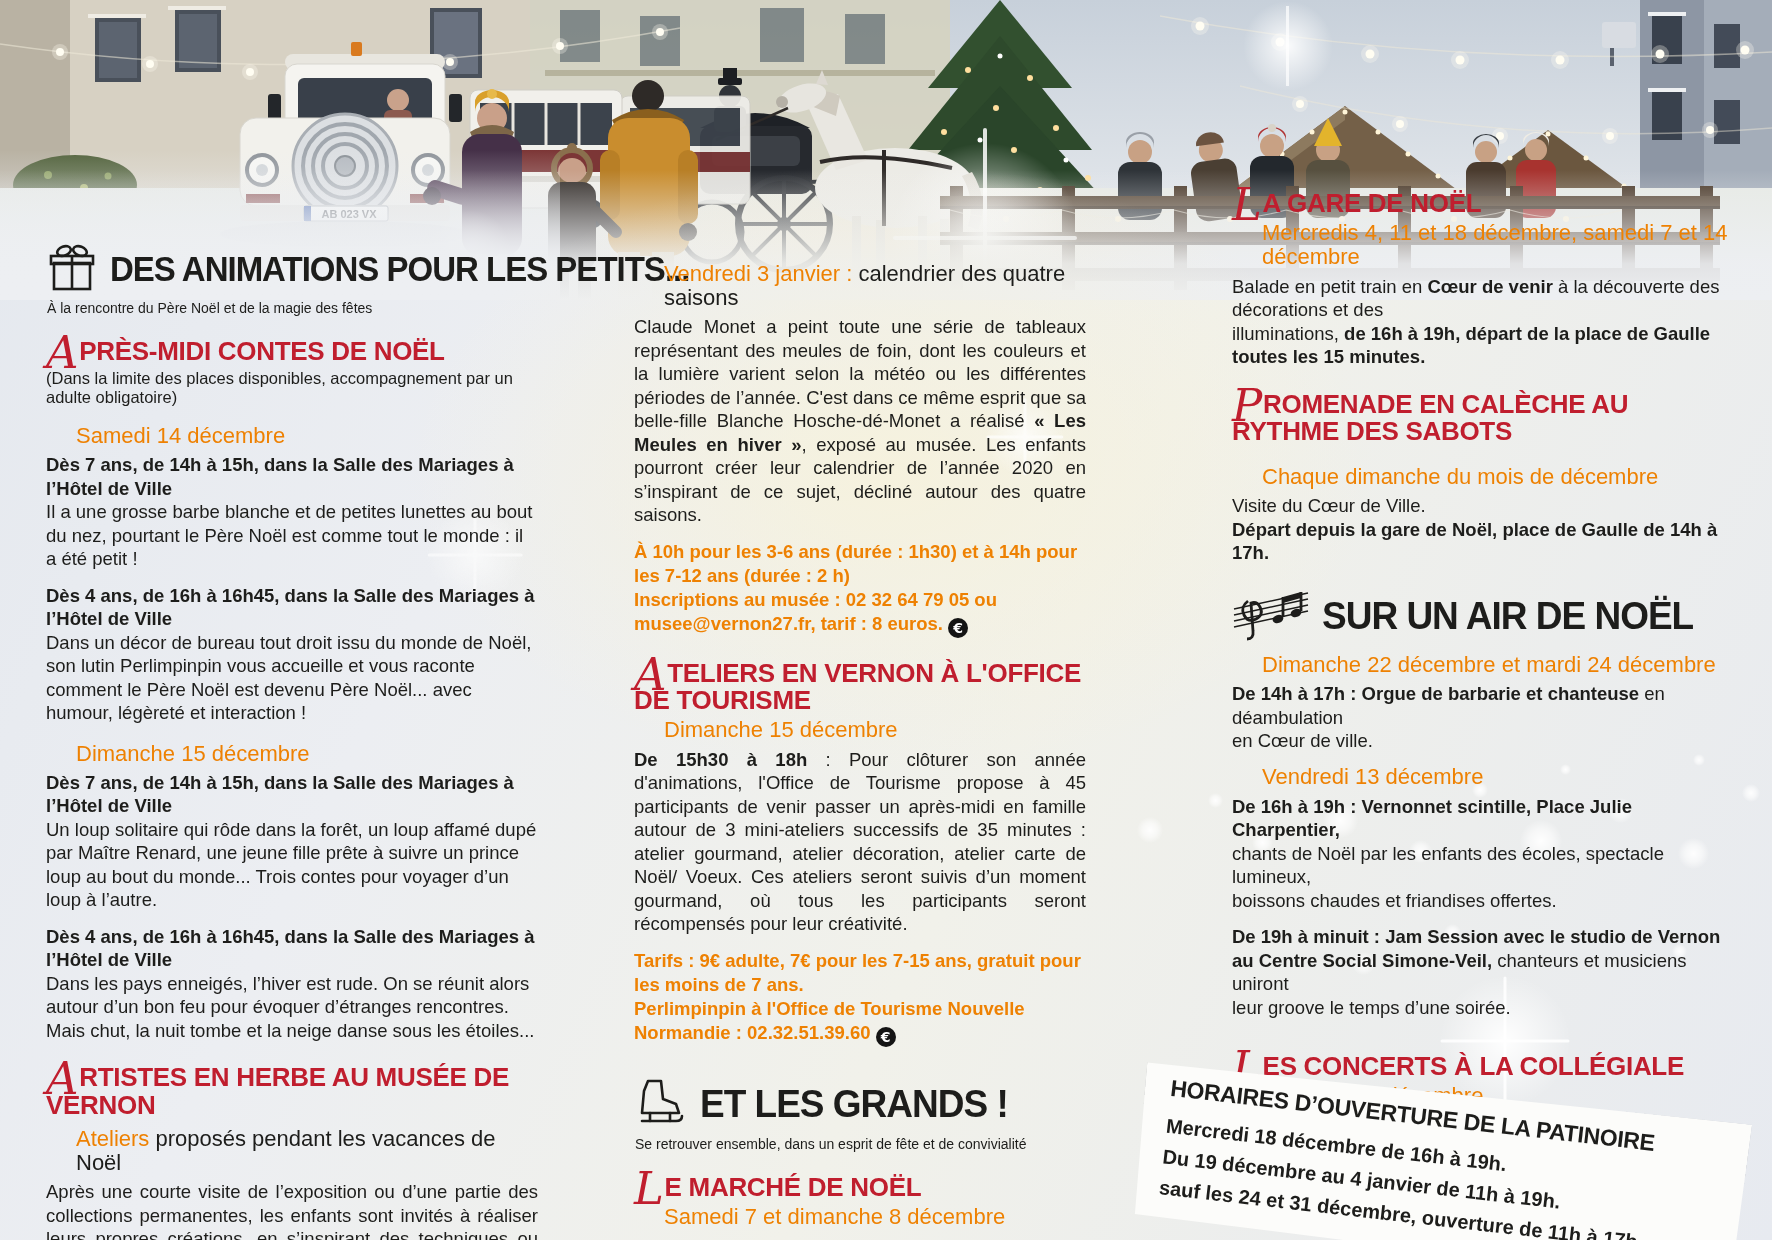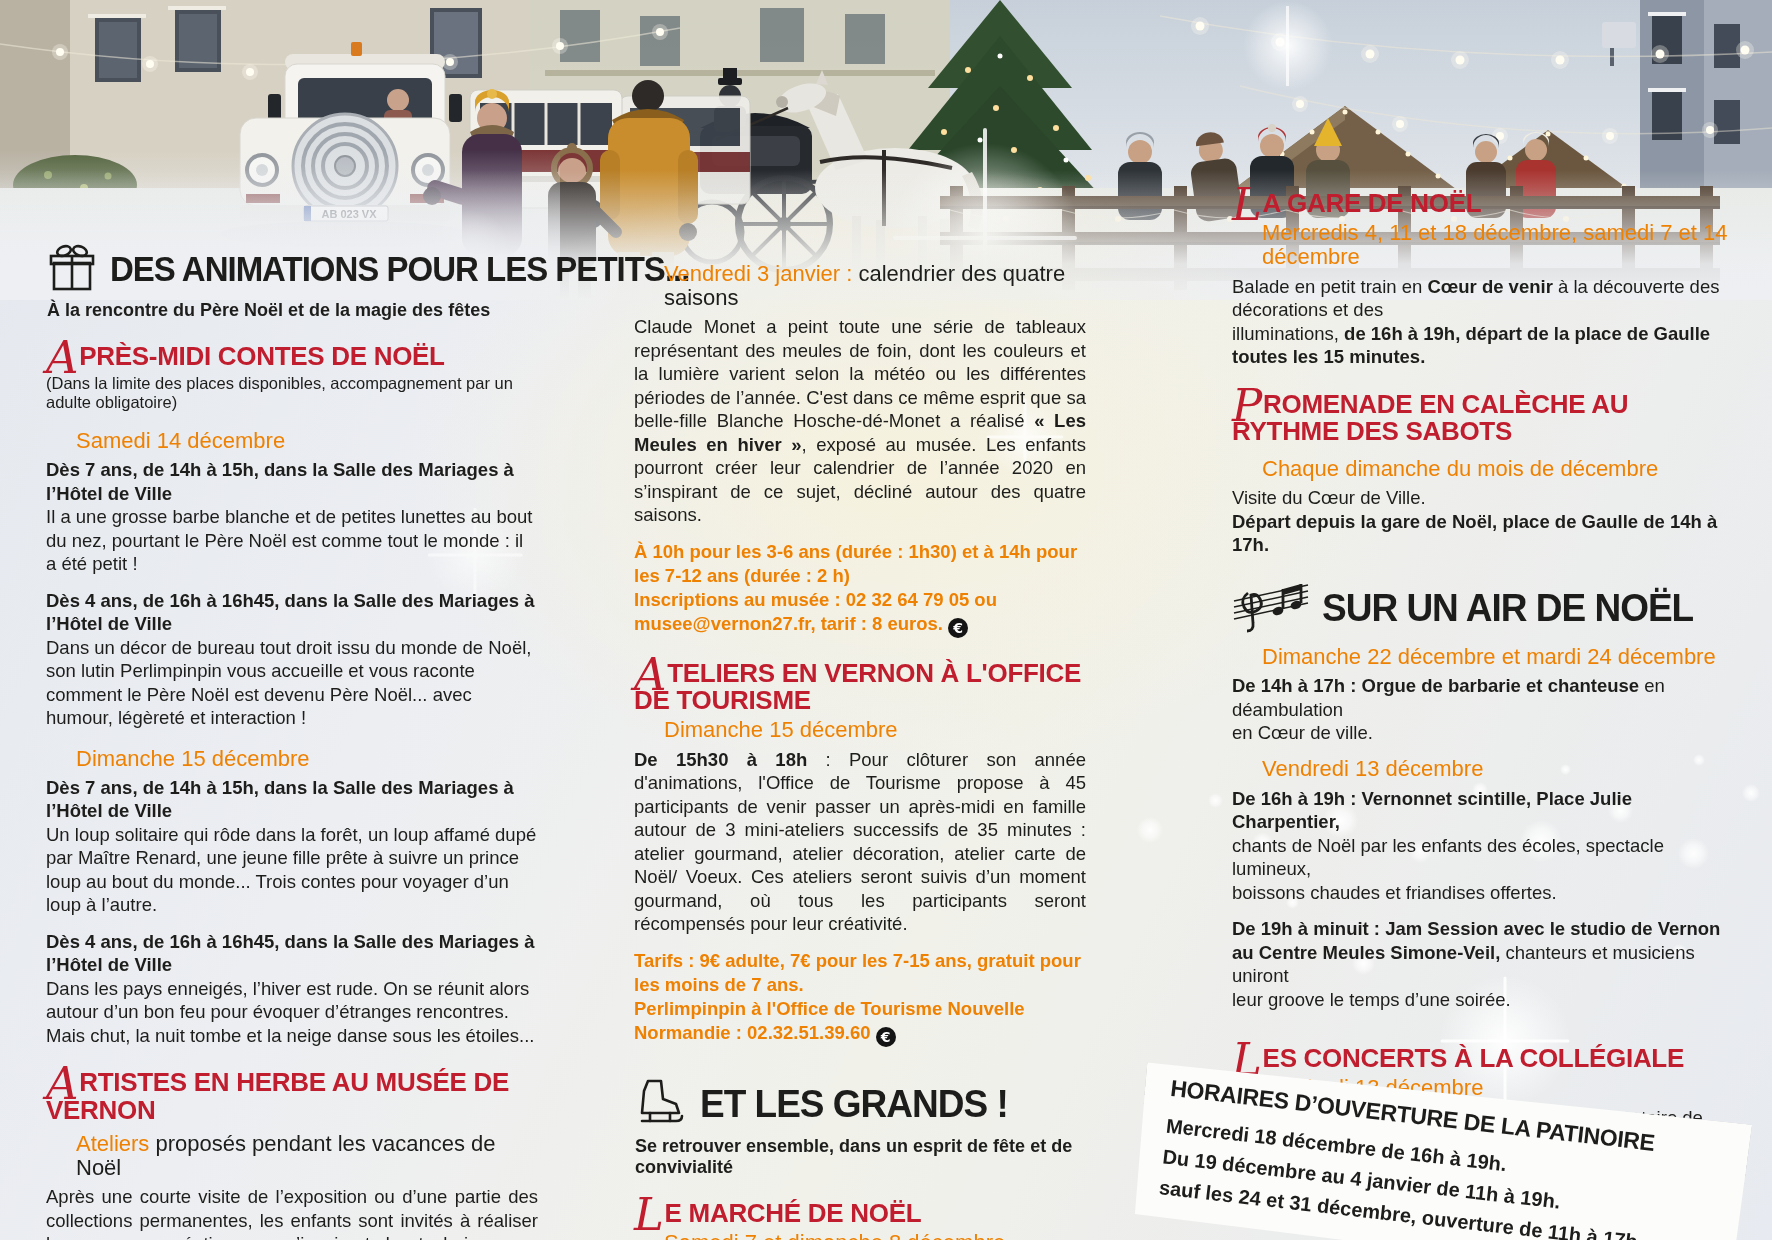--- a/index.html
+++ b/index.html
@@ -25,21 +25,21 @@
   .flare::before,.flare::after{content:"";position:absolute;left:50%;top:50%;background:rgba(255,255,255,.85);border-radius:3px;}
   .flare::before{width:3px;height:86%;transform:translate(-50%,-50%);}
   .flare::after{height:3px;width:86%;transform:translate(-50%,-50%);}
   
   .col{position:absolute;}
   .col-left{left:46px;top:243px;width:492px;}
   .col-mid{left:634px;top:262px;width:452px;}
   .col-right{left:1232px;top:190px;width:500px;}
   .h1row{display:flex;align-items:center;gap:12px;}
   .h1{font-size:33px;font-weight:700;letter-spacing:-1px;margin:0;display:inline-block;transform:scaleY(1.08);transform-origin:left center;white-space:nowrap;}
-  .sub{font-size:18px;font-weight:700;margin:5px 0 0 1px;}
+  .sub{font-size:14px;font-weight:400;margin:5px 0 0 1px;}
   h2{font-size:26px;font-weight:700;color:var(--red);margin:22px 0 4px 0;letter-spacing:-.3px;line-height:1.05;}
   h2 .init{font-family:"DejaVu Serif",serif;font-style:italic;font-weight:400;font-size:45px;line-height:0;position:relative;top:8px;margin-right:1px;}
   h3{font-size:22px;font-weight:400;color:var(--orange);margin:17px 0 5px 30px;line-height:1.1;}
   h3 .k{color:var(--ink);}
   p{font-size:18.5px;line-height:1.27;margin:0 0 13px 0;}
   .just{text-align:justify;}
   .gap{margin-top:7px;}
   .note{font-size:16.5px;margin:3px 0 2px 0;}
   .b{font-weight:700;}
   .o{color:var(--orange);font-weight:700;}
@@ -501,21 +501,21 @@
     <h3 style="margin-top:2px">Samedi 7 et dimanche 8 décembre</h3>
 
   </div>
 
   <div class="col col-right">
     <h2 style="margin-top:0"><span class="init">L</span><span>A GARE DE NOËL</span></h2>
     <h3 style="margin-top:4px">Mercredis 4, 11 et 18 décembre, samedi 7 et 14 décembre</h3>
     <p><span>Balade en petit train en </span><span class="b">Cœur de venir</span><span> à la découverte des décorations et des</span><br><span>illuminations, </span><span class="b">de 16h à 19h, départ de la place de Gaulle toutes les 15 minutes.</span></p>
 
     <h2><span class="init">P</span><span>ROMENADE EN CALÈCHE AU RYTHME DES SABOTS</span></h2>
-    <h3 style="margin-top:12px">Chaque dimanche du mois de décembre</h3>
+    <h3 style="margin-top:20px">Chaque dimanche du mois de décembre</h3>
     <p><span>Visite du Cœur de Ville.</span><br><span class="b">Départ depuis la gare de Noël, place de Gaulle de 14h à 17h.</span></p>
 
     <div class="bigrow" style="margin-top:22px">
       <span class="icon">
         <svg width="78" height="58" viewBox="0 0 78 58" fill="none">
           <g stroke="#1d1d1b" stroke-width="1.6">
             <line x1="2" y1="22" x2="76" y2="6"></line>
               <line x1="2" y1="28" x2="76" y2="12"></line>
             <line x1="2" y1="34" x2="76" y2="18"></line>
               <line x1="2" y1="40" x2="76" y2="24"></line>
@@ -527,21 +527,21 @@
           <line x1="69" y1="24" x2="69" y2="5" stroke="#1d1d1b" stroke-width="2.8"></line>
           <polygon points="51,10 69,5 69,11 51,16" fill="#1d1d1b"></polygon>
         </svg>
       </span>
       <span class="big">SUR UN AIR DE NOËL</span>
     </div>
     <h3 style="margin-top:8px">Dimanche 22 décembre et mardi 24 décembre</h3>
     <p><span class="b">De 14h à 17h : Orgue de barbarie et chanteuse</span><span> en déambulation</span><br><span>en Cœur de ville.</span></p>
     <h3 style="margin-top:6px">Vendredi 13 décembre</h3>
     <p><span class="b">De 16h à 19h : Vernonnet scintille, Place Julie Charpentier,</span><br><span>chants de Noël par les enfants des écoles, spectacle lumineux,</span><br><span>boissons chaudes et friandises offertes.</span></p>
-    <p class="gap"><span class="b">De 19h à minuit : Jam Session avec le studio de Vernon</span><br><span class="b">au Centre Meules Simone-Veil,</span><span> chanteurs et musiciens uniront</span><br><span>leur groove le temps d’une soirée.</span></p>
+    <p class="gap"><span class="b">De 19h à minuit : Jam Session avec le studio de Vernon</span><br><span class="b">au Centre Social Simone-Veil,</span><span> chanteurs et musiciens uniront</span><br><span>leur groove le temps d’une soirée.</span></p>
 
     <h2 class="mt2"><span class="init">L</span><span>ES CONCERTS À LA COLLÉGIALE</span></h2>
     <h3 style="margin-top:4px">Vendredi 13 décembre</h3>
     <p><span class="b">20h30 : Concert gratuit de Noël</span><span> par le Conservatoire de Vernon.</span></p>
     <h3 style="margin-top:14px">Dimanche 15 décembre</h3>
 
   </div>
 
   <div class="card">
     <div class="card-title">HORAIRES D’OUVERTURE DE LA PATINOIRE</div>

